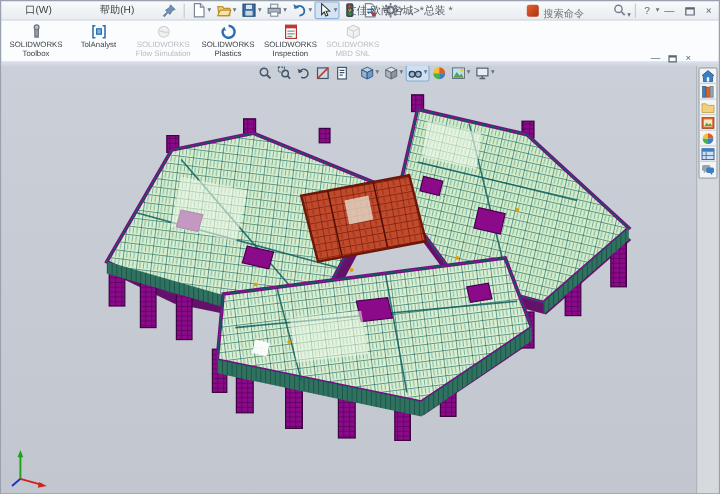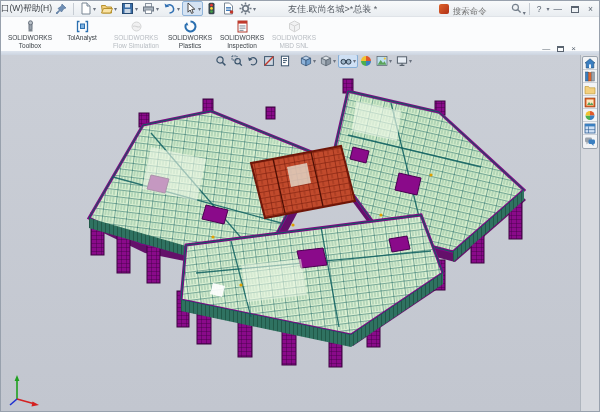--- a/index.html
+++ b/index.html
@@ -3,21 +3,21 @@
 <meta charset="utf-8">
 <style>
   * { margin:0; padding:0; box-sizing:border-box; }
   html,body { width:600px; height:412px; font-family:"Liberation Sans","DejaVu Sans",sans-serif; }
   .window { position:relative; width:600px; height:412px; overflow:hidden; background:#c5c9d1; border:1px solid #98a1ad; }
 
   
   .menubar { position:absolute; top:0; left:0; right:0; height:16px;
     background:linear-gradient(#f8fafb,#e9edf1); border-bottom:1px solid #dfe3e8;
     display:flex; align-items:center; font-size:8.5px; color:#3a3f45; z-index:30; }
-  .menu-item { padding:0 0; white-space:nowrap; cursor:default; }
+  .menu-item { padding:0 20px; white-space:nowrap; cursor:default; }
   .pin { width:12px; height:12px; margin:0 3px; }
   .vsep { width:1px; height:12px; background:#c6ccd3; margin:0 3px; }
   .qat { display:flex; align-items:center; }
   .qat-btn { display:flex; align-items:center; height:15px; padding:0 1px; border:1px solid transparent; border-radius:2px; }
   .qat-btn.active { background:#d5e3f3; border-color:#8fb3d9; }
   .qat-btn svg { width:13px; height:13px; }
   .caret { font-size:6px; color:#6b7380; margin-left:1px; line-height:1; }
   .doc-title { position:absolute; left:50%; top:0; transform:translateX(-38%); height:16px; line-height:16px;
     font-size:9px; color:#555b63; white-space:nowrap;margin-left:22px; }
   .tb-right { position:absolute; right:2px; top:0; height:16px; display:flex; align-items:center; }

